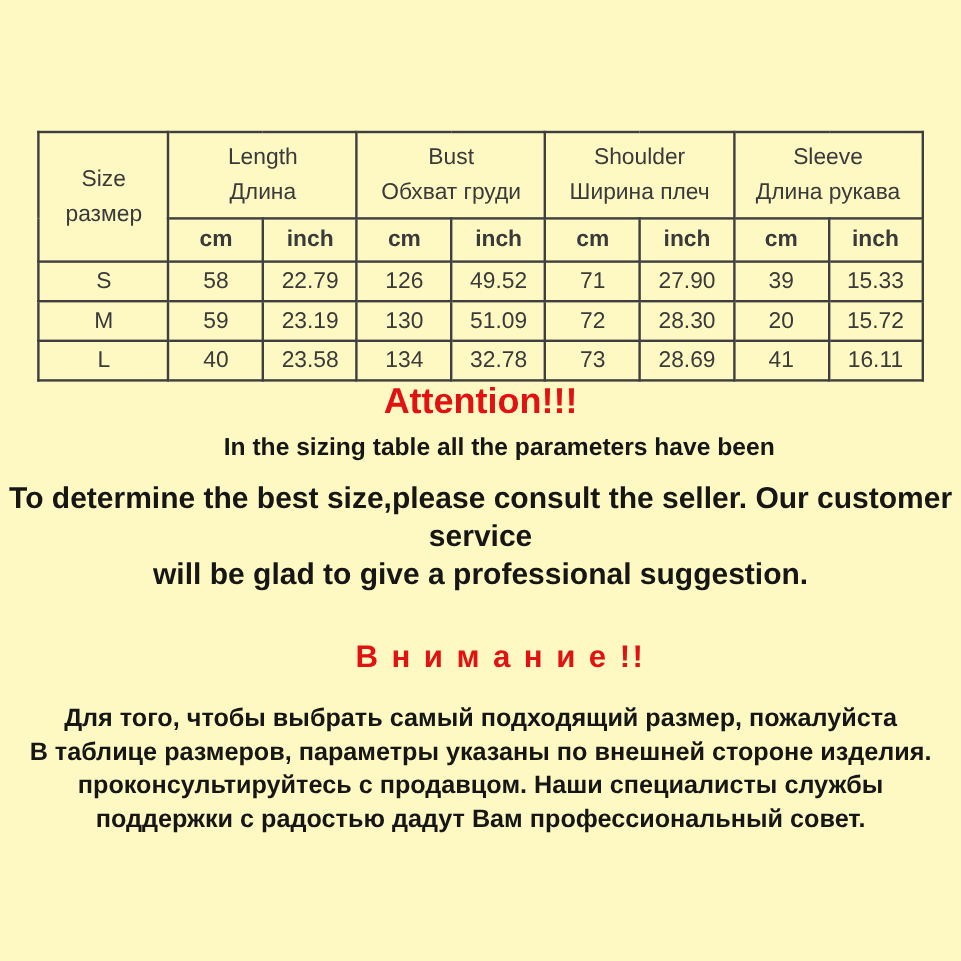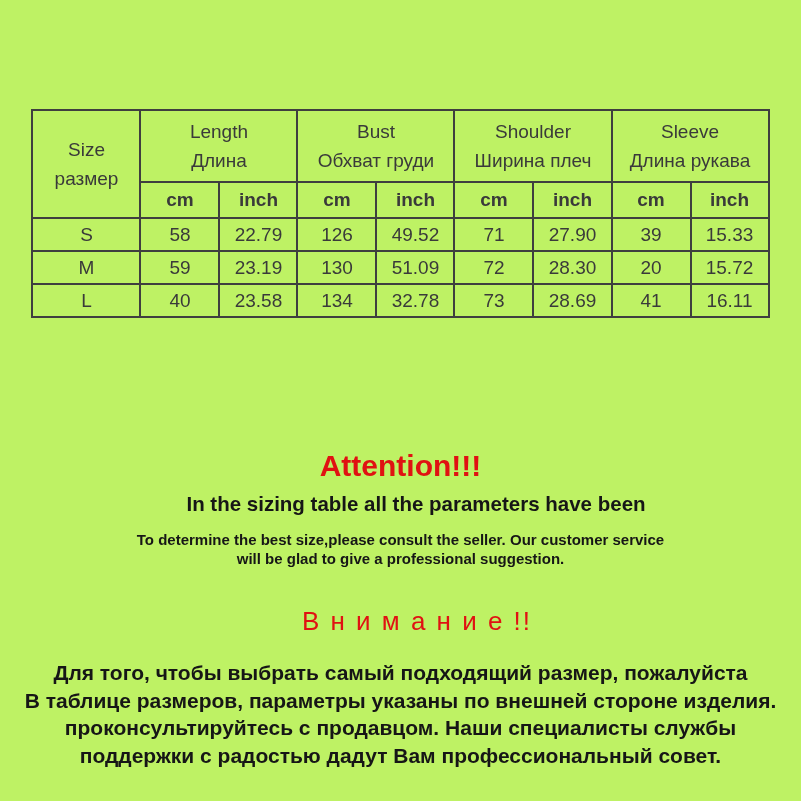--- a/index.html
+++ b/index.html
@@ -7,21 +7,21 @@
     padding: 0;
     background: #ffffff;
     width: 801px;
     height: 801px;
     font-family: "Liberation Sans", sans-serif;
     overflow: hidden;
   }
   .page {
     width: 801px;
     height: 801px;
-    background: #bef264;
+    background: #fef9c3;
   }
   
   .table-wrap {
     padding-top: 109px;
   }
   table.size-table {
     border-collapse: collapse;
     margin: 0 auto;
     width: 735px;
     table-layout: fixed;
@@ -36,42 +36,41 @@
   .group-row td { height: 70px; font-size: 19px; line-height: 1.55; }
   .unit-row td  { height: 34px; font-size: 19px; font-weight: bold; }
   .data-row td  { height: 31px; font-size: 19px; }
   .size-cell { font-size: 19px; line-height: 1.7; }
   
   .notes {
     text-align: center;
     color: #161616;
   }
   .attn-title {
-    margin-top: 131px;
     font-size: 30px;
     font-weight: 700;
     color: #e01212;
   }
   .en-para1 {
     margin-top: 8px;
     font-size: 20.5px;
     font-weight: 700;
     line-height: 1.28;
     margin-left: 31px;
   }
   .en-para2 {
     margin-top: 13px;
-    font-size: 15px;
+    font-size: 25px;
     font-weight: 700;
     line-height: 1.28;
   }
   .ru-title {
     margin-top: 37px;
     font-size: 26px;
-    font-weight: 400;
+    font-weight: 700;
     color: #e01212;
     letter-spacing: 2px;
     padding-left: 33px;
   }
   .ru-para {
     margin-top: 22px;
     font-size: 21px;
     font-weight: 700;
     line-height: 1.33;
   }

